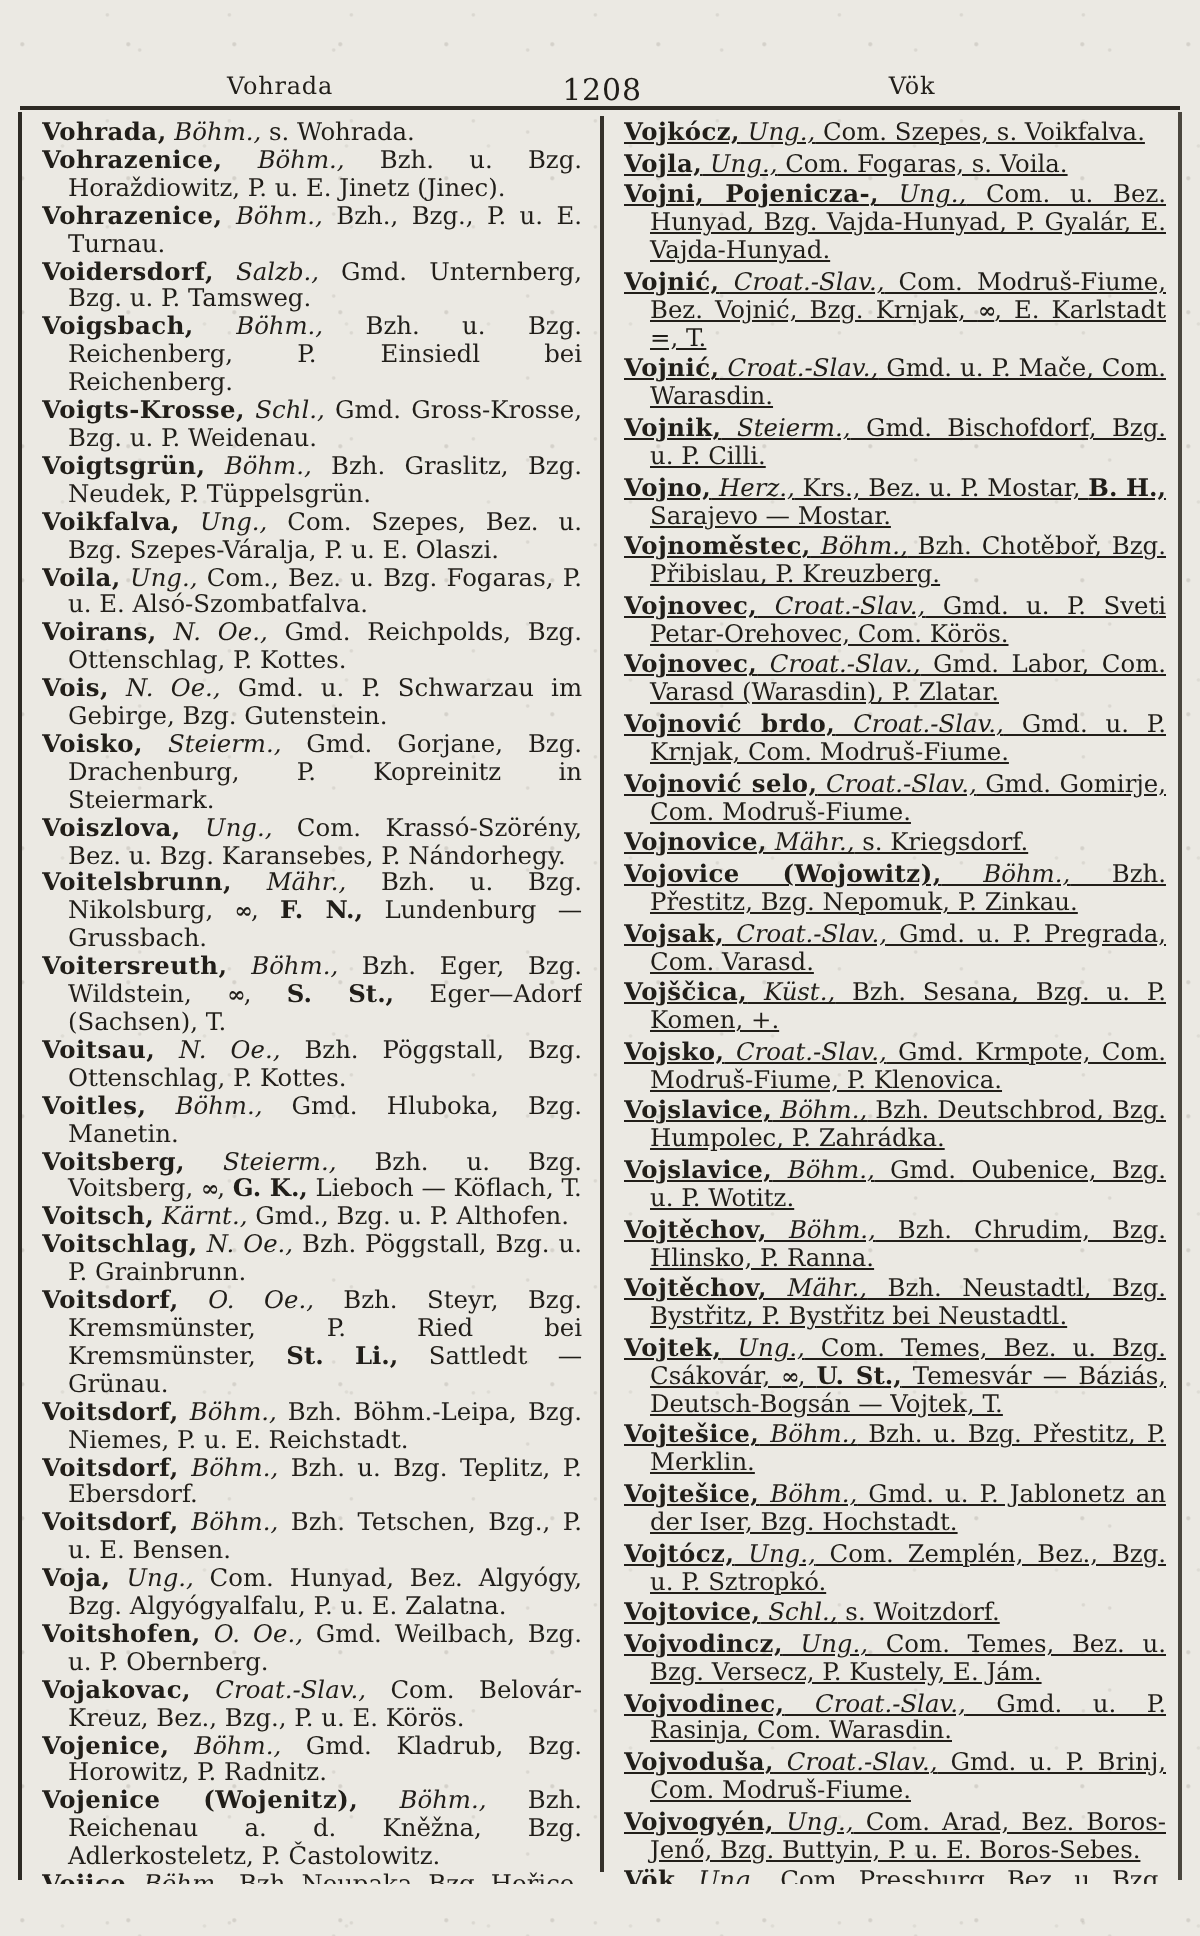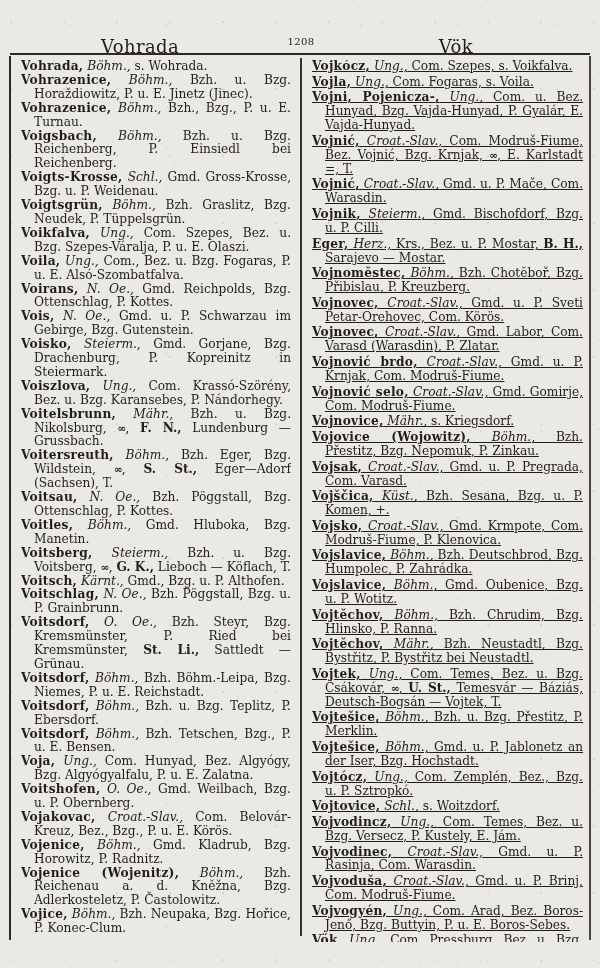--- a/index.html
+++ b/index.html
@@ -8,23 +8,23 @@
     background-color:#ebe9e3;
     background-image:
       radial-gradient(circle at 21% 33%, rgba(70,62,48,.14) .6px, transparent 1.4px),
       radial-gradient(circle at 72% 61%, rgba(70,62,48,.10) .5px, transparent 1.2px),
       radial-gradient(circle at 44% 82%, rgba(70,62,48,.08) .5px, transparent 1.2px),
       radial-gradient(circle at 88% 14%, rgba(70,62,48,.10) .5px, transparent 1.2px);
     background-size:53px 67px, 97px 41px, 71px 89px, 61px 53px;
     font-family:"DejaVu Serif", serif;
     color:#211e19;
   }
-  .hdr-label{position:absolute;top:36px;transform:translateX(-50%);font-size:18px;letter-spacing:.4px;}
+  .hdr-label{position:absolute;top:36px;transform:translateX(-50%);font-size:12px;letter-spacing:.4px;}
   .hdr-left{left:140px;}
-  .hdr-center{left:301px;font-size:10px;}
+  .hdr-center{left:301px;font-size:15px;}
   .hdr-right{left:456px;text-align:right;}
   .rule-h{position:absolute;left:10px;top:53px;width:580px;height:2px;background:#2e2b25;}
   .rule-left{position:absolute;left:9px;top:56px;width:2px;height:884px;background:#2e2b25;}
   .rule-right{position:absolute;left:589px;top:56px;width:1.6px;height:884px;background:#4a463e;}
   .rule-center{position:absolute;left:300px;top:58px;width:1.6px;height:878px;background:#35322b;}
   .col{position:absolute;top:60px;width:270px;height:882px;overflow:hidden;}
   .col--left{left:21px;}
   .col--right{left:312px;width:271px;}
   .entry{
     margin:0;padding-left:13px;text-indent:-13px;
@@ -45,20 +45,21 @@
 
 <div class="rule-h"></div>
 <div class="rule-left"></div>
 <div class="rule-right"></div>
 <div class="rule-center"></div>
 
 <div class="col col--left">
     <p class="entry"><span class="head">Vohrada,</span><span class="ital"> Böhm.,</span><span class="reg"> s. Wohrada.</span></p>
     <p class="entry"><span class="head">Vohrazenice,</span><span class="ital"> Böhm.,</span><span class="reg"> Bzh. u. Bzg. Horaždiowitz, P. u. E. Jinetz (Jinec).</span></p>
     <p class="entry"><span class="head">Vohrazenice,</span><span class="ital"> Böhm.,</span><span class="reg"> Bzh., Bzg., P. u. E. Turnau.</span></p>
+    <p class="entry"><span class="head">Voidersdorf,</span><span class="ital"> Salzb.,</span><span class="reg"> Gmd. Unternberg, Bzg. u. P. Tamsweg.</span></p>
     <p class="entry"><span class="head">Voigsbach,</span><span class="ital"> Böhm.,</span><span class="reg"> Bzh. u. Bzg. Reichenberg, P. Einsiedl bei Reichenberg.</span></p>
     <p class="entry"><span class="head">Voigts-Krosse,</span><span class="ital"> Schl.,</span><span class="reg"> Gmd. Gross-Krosse, Bzg. u. P. Weidenau.</span></p>
     <p class="entry"><span class="head">Voigtsgrün,</span><span class="ital"> Böhm.,</span><span class="reg"> Bzh. Graslitz, Bzg. Neudek, P. Tüppelsgrün.</span></p>
     <p class="entry"><span class="head">Voikfalva,</span><span class="ital"> Ung.,</span><span class="reg"> Com. Szepes, Bez. u. Bzg. Szepes-Váralja, P. u. E. Olaszi.</span></p>
     <p class="entry"><span class="head">Voila,</span><span class="ital"> Ung.,</span><span class="reg"> Com., Bez. u. Bzg. Fogaras, P. u. E. Alsó-Szombatfalva.</span></p>
     <p class="entry"><span class="head">Voirans,</span><span class="ital"> N. Oe.,</span><span class="reg"> Gmd. Reichpolds, Bzg. Ottenschlag, P. Kottes.</span></p>
     <p class="entry"><span class="head">Vois,</span><span class="ital"> N. Oe.,</span><span class="reg"> Gmd. u. P. Schwarzau im Gebirge, Bzg. Gutenstein.</span></p>
     <p class="entry"><span class="head">Voisko,</span><span class="ital"> Steierm.,</span><span class="reg"> Gmd. Gorjane, Bzg. Drachenburg, P. Kopreinitz in Steiermark.</span></p>
     <p class="entry"><span class="head">Voiszlova,</span><span class="ital"> Ung.,</span><span class="reg"> Com. Krassó-Szörény, Bez. u. Bzg. Karansebes, P. Nándorhegy.</span></p>
     <p class="entry"><span class="head">Voitelsbrunn,</span><span class="ital"> Mähr.,</span><span class="reg"> Bzh. u. Bzg. Nikolsburg, </span><span class="posthorn">∞</span><span class="reg">, </span><span class="bold">F. N.,</span><span class="reg"> Lundenburg — Grussbach.</span></p>
@@ -79,21 +80,21 @@
     <p class="entry"><span class="head">Vojenice (Wojenitz),</span><span class="ital"> Böhm.,</span><span class="reg"> Bzh. Reichenau a. d. Kněžna, Bzg. Adlerkosteletz, P. Častolowitz.</span></p>
     <p class="entry"><span class="head">Vojice,</span><span class="ital"> Böhm.,</span><span class="reg"> Bzh. Neupaka, Bzg. Hořice, P. Konec-Clum.</span></p>
   </div>
 <div class="col col--right">
     <p class="entry"><span class="head">Vojkócz,</span><span class="ital"> Ung.,</span><span class="reg"> Com. Szepes, s. Voikfalva.</span></p>
     <p class="entry"><span class="head">Vojla,</span><span class="ital"> Ung.,</span><span class="reg"> Com. Fogaras, s. Voila.</span></p>
     <p class="entry"><span class="head">Vojni, Pojenicza-,</span><span class="ital"> Ung.,</span><span class="reg"> Com. u. Bez. Hunyad, Bzg. Vajda-Hunyad, P. Gyalár, E. Vajda-Hunyad.</span></p>
     <p class="entry"><span class="head">Vojnić,</span><span class="ital"> Croat.-Slav.,</span><span class="reg"> Com. Modruš-Fiume, Bez. Vojnić, Bzg. Krnjak, </span><span class="posthorn">∞</span><span class="reg">, E. Karlstadt =, T.</span></p>
     <p class="entry"><span class="head">Vojnić,</span><span class="ital"> Croat.-Slav.,</span><span class="reg"> Gmd. u. P. Mače, Com. Warasdin.</span></p>
     <p class="entry"><span class="head">Vojnik,</span><span class="ital"> Steierm.,</span><span class="reg"> Gmd. Bischofdorf, Bzg. u. P. Cilli.</span></p>
-    <p class="entry"><span class="head">Eger,</span><span class="ital"> Herz.,</span><span class="reg"> Krs., Bez. u. P. Mostar, </span><span class="bold">B. H.,</span><span class="reg"> Sarajevo — Mostar.</span></p>
+    <p class="entry"><span class="head">Vojno,</span><span class="ital"> Herz.,</span><span class="reg"> Krs., Bez. u. P. Mostar, </span><span class="bold">B. H.,</span><span class="reg"> Sarajevo — Mostar.</span></p>
     <p class="entry"><span class="head">Vojnoměstec,</span><span class="ital"> Böhm.,</span><span class="reg"> Bzh. Chotěboř, Bzg. Přibislau, P. Kreuzberg.</span></p>
     <p class="entry"><span class="head">Vojnovec,</span><span class="ital"> Croat.-Slav.,</span><span class="reg"> Gmd. u. P. Sveti Petar-Orehovec, Com. Körös.</span></p>
     <p class="entry"><span class="head">Vojnovec,</span><span class="ital"> Croat.-Slav.,</span><span class="reg"> Gmd. Labor, Com. Varasd (Warasdin), P. Zlatar.</span></p>
     <p class="entry"><span class="head">Vojnović brdo,</span><span class="ital"> Croat.-Slav.,</span><span class="reg"> Gmd. u. P. Krnjak, Com. Modruš-Fiume.</span></p>
     <p class="entry"><span class="head">Vojnović selo,</span><span class="ital"> Croat.-Slav.,</span><span class="reg"> Gmd. Gomirje, Com. Modruš-Fiume.</span></p>
     <p class="entry"><span class="head">Vojnovice,</span><span class="ital"> Mähr.,</span><span class="reg"> s. Kriegsdorf.</span></p>
     <p class="entry"><span class="head">Vojovice (Wojowitz),</span><span class="ital"> Böhm.,</span><span class="reg"> Bzh. Přestitz, Bzg. Nepomuk, P. Zinkau.</span></p>
     <p class="entry"><span class="head">Vojsak,</span><span class="ital"> Croat.-Slav.,</span><span class="reg"> Gmd. u. P. Pregrada, Com. Varasd.</span></p>
     <p class="entry"><span class="head">Vojščica,</span><span class="ital"> Küst.,</span><span class="reg"> Bzh. Sesana, Bzg. u. P. Komen, +.</span></p>
     <p class="entry"><span class="head">Vojsko,</span><span class="ital"> Croat.-Slav.,</span><span class="reg"> Gmd. Krmpote, Com. Modruš-Fiume, P. Klenovica.</span></p>

